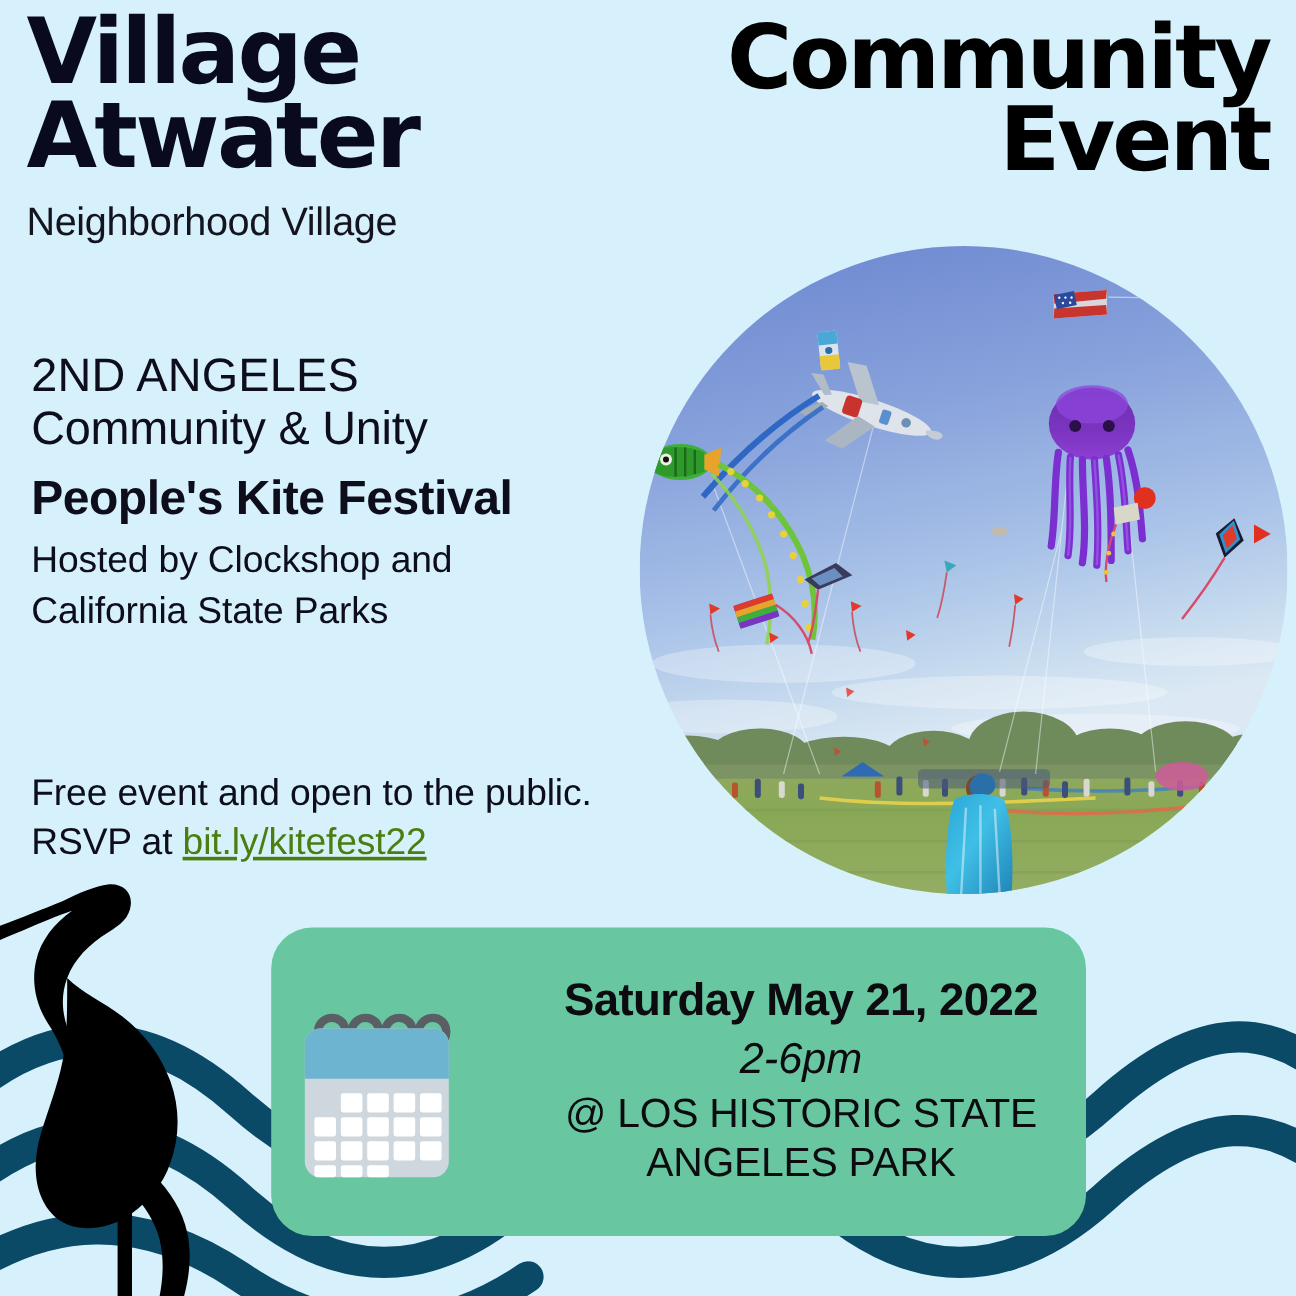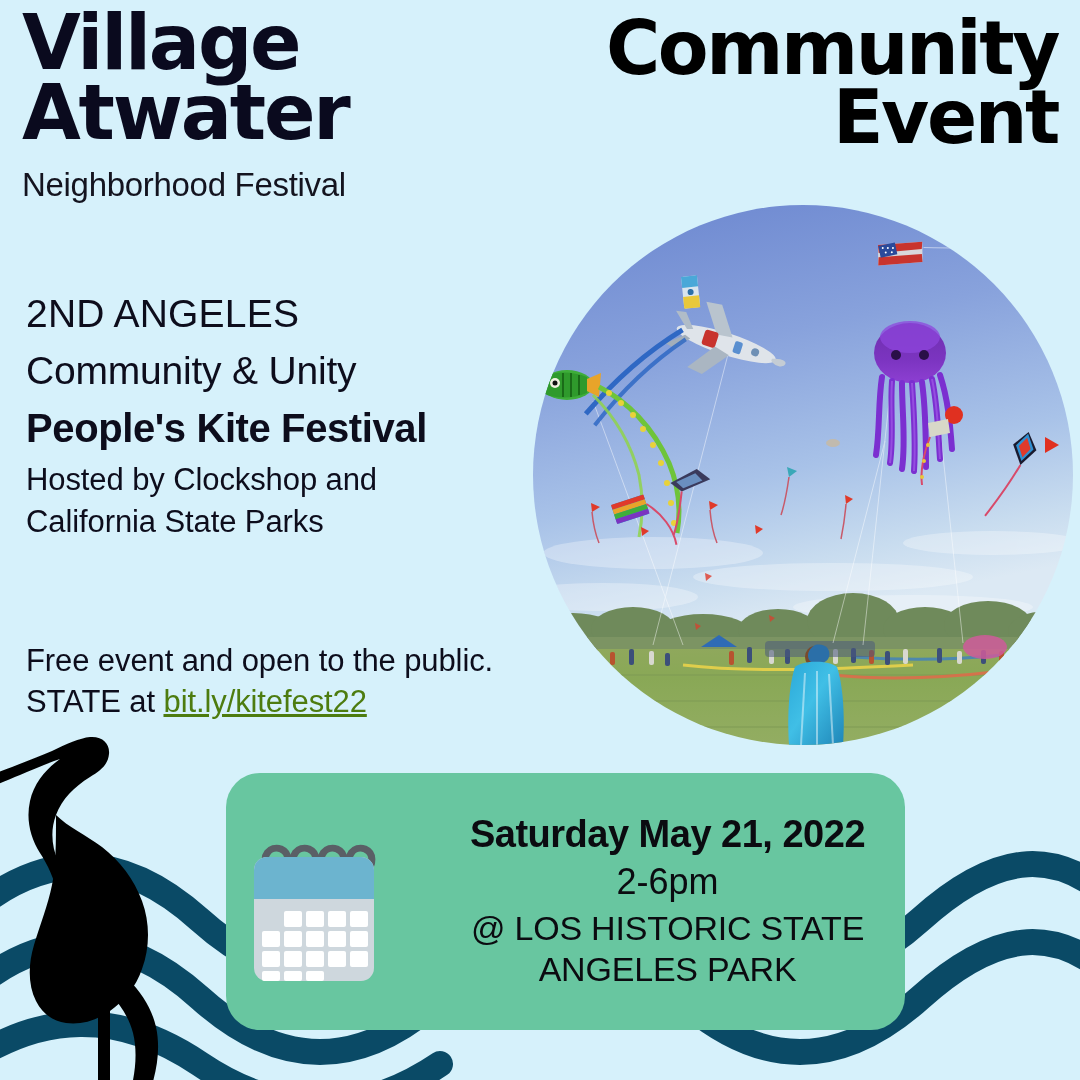--- a/index.html
+++ b/index.html
@@ -89,21 +89,20 @@
   .bc-annual {
     font-size: 39px;
     font-weight: 400;
     line-height: 1.12;
     letter-spacing: 0.2px;
   }
   .bc-unity {
     font-size: 39px;
     font-weight: 400;
     line-height: 1.12;
-    margin-top: 13px;
     letter-spacing: -0.2px;
   }
   .bc-title {
     font-size: 40px;
     font-weight: 700;
     line-height: 1.1;
     margin-top: 14px;
     letter-spacing: -0.4px;
   }
   .bc-host {
@@ -173,20 +172,21 @@
     font-size: 38px;
     font-weight: 700;
     letter-spacing: -0.5px;
     line-height: 1.12;
   }
   .info-time {
     font-size: 36px;
     font-weight: 400;
     line-height: 1.25;
     margin-top: 4px;
+    font-style: italic;
   }
   .info-venue {
     font-size: 34px;
     font-weight: 400;
     line-height: 1.2;
     letter-spacing: -0.2px;
     margin-top: 4px;
   }
 </style>
 </head>
@@ -240,40 +240,40 @@
       C 62 286, 52 278, 46 266
       C 38 250, 38 230, 44 210
       C 50 190, 58 170, 62 150
       C 66 132, 66 108, 66 80
       Z"></path>
   </svg>
 
   <div class="logo-block">
     <div class="logo-line">Village</div>
     <div class="logo-line">Atwater</div>
-    <div class="logo-sub">Neighborhood Festival</div>
+    <div class="logo-sub">Neighborhood Village</div>
   </div>
 
   <div class="event-head">
     <div class="eh-line">Community</div>
     <div class="eh-line">Event</div>
   </div>
 
   <div class="body-copy">
     <div class="bc-annual">2ND ANGELES</div>
     <div class="bc-unity">Community &amp; Unity</div>
     <div class="bc-title">People's Kite Festival</div>
     <div class="bc-host">Hosted by Clockshop and</div>
     <div class="bc-host" style="margin-top:3px">California State Parks</div>
   </div>
 
   <div class="rsvp-block">
     <div>Free event and open to the public.</div>
     <div>
-      <span>STATE at </span><a class="rsvp-link" href="#">bit.ly/kitefest22</a>
+      <span>RSVP at </span><a class="rsvp-link" href="#">bit.ly/kitefest22</a>
     </div>
   </div>
 
   <div class="photo-circle">
     <svg class="photo-svg" viewBox="0 0 540 540" aria-hidden="true">
       <defs>
         <linearGradient id="sky" x1="0" y1="0" x2="0.25" y2="1">
           <stop offset="0%" stop-color="#6a85cf"></stop>
           <stop offset="38%" stop-color="#88a2dc"></stop>
           <stop offset="68%" stop-color="#a8c2e8"></stop>

